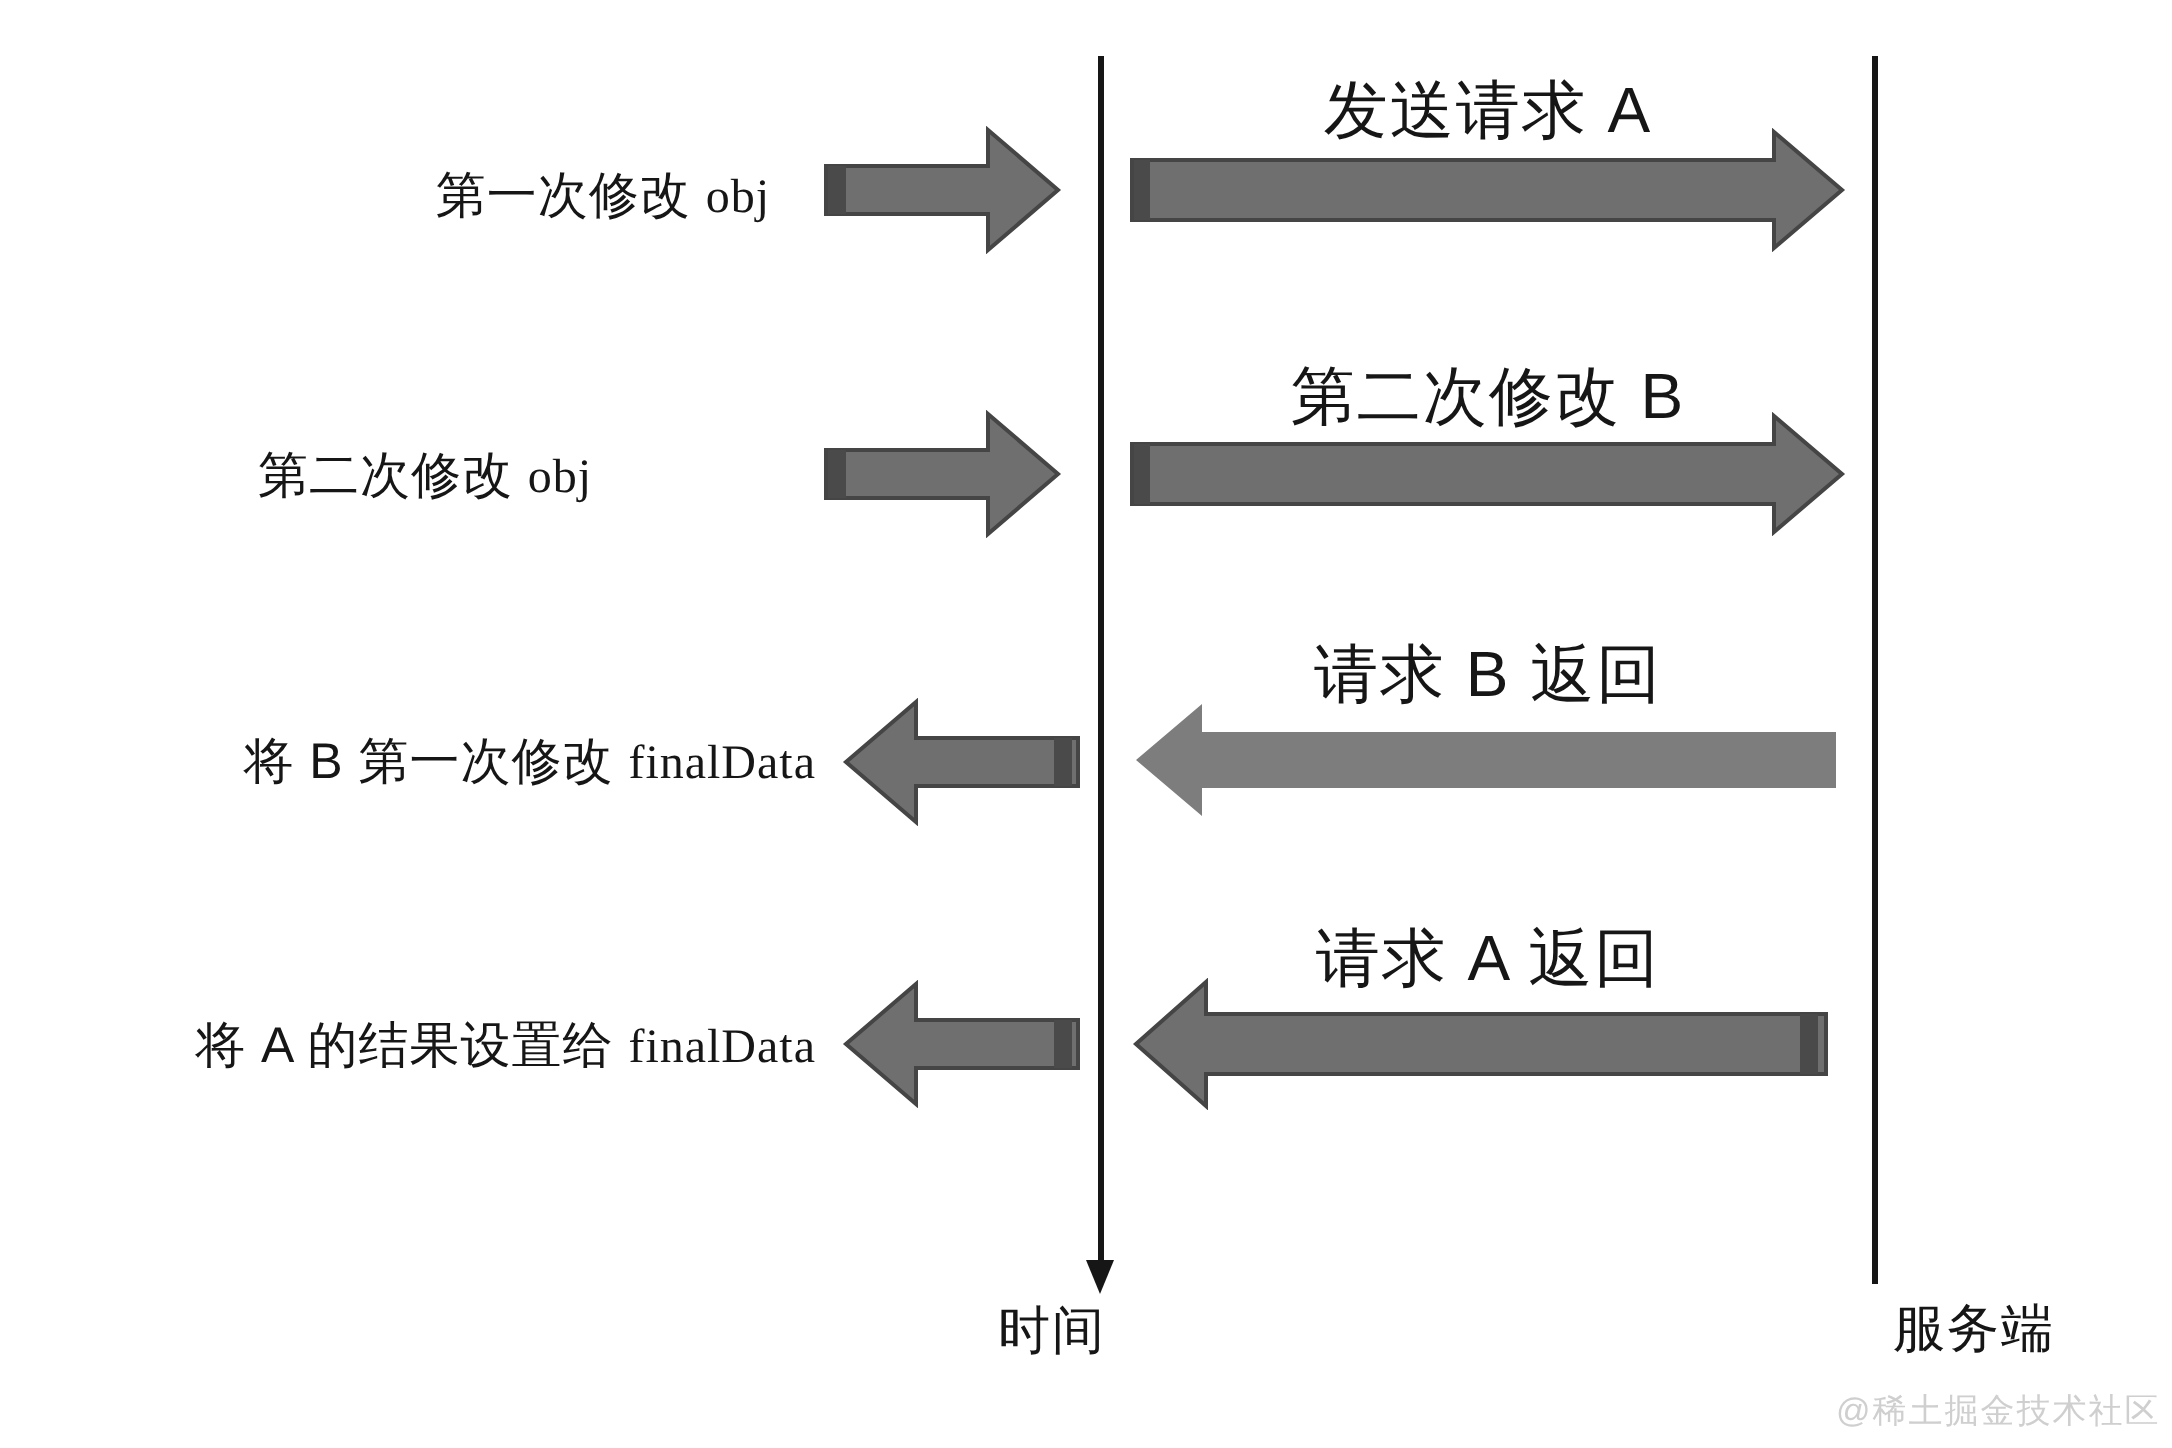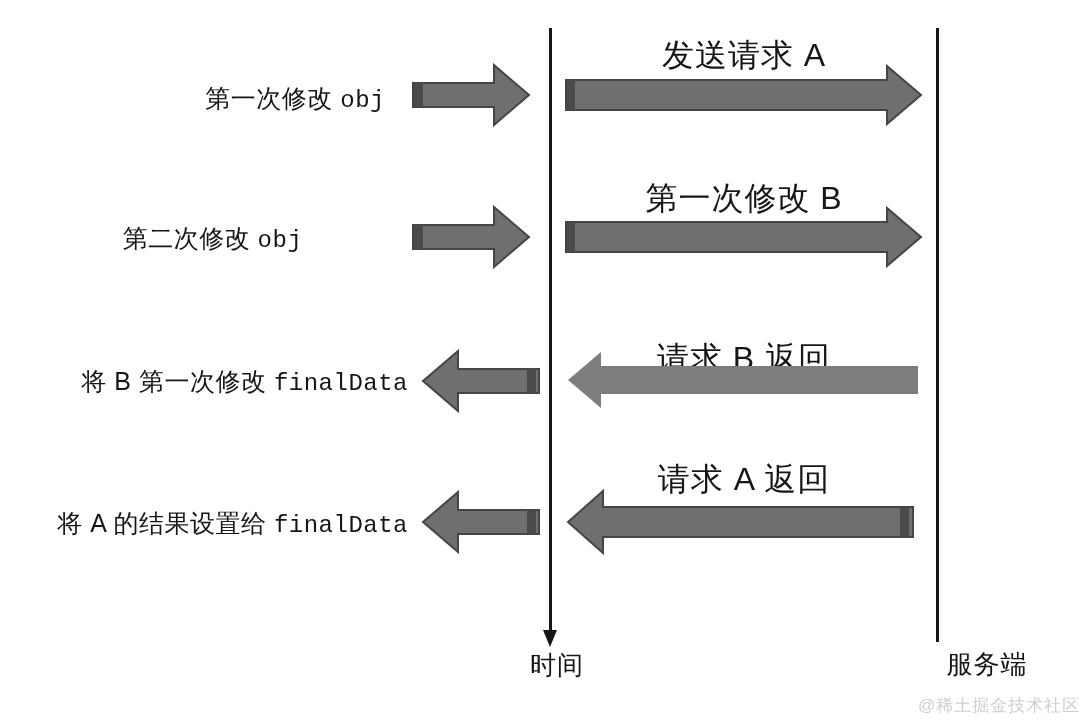--- a/index.html
+++ b/index.html
@@ -16,36 +16,36 @@
     border-left:7px solid transparent;
     border-right:7px solid transparent;
     border-top:17px solid #161616;
   }
 
   .row-label {
     position:absolute; text-align:right;
     font-size:25px; line-height:29px; color:#161616;
     white-space:nowrap; letter-spacing:0.5px;
   }
-  .code { font-family:Liberation Mono, monospace; font-size:24px;margin-top:48px; }
+  .code { font-family:Liberation Serif, serif; font-size:24px;margin-top:48px; }
 
   .arrow-label {
     position:absolute; text-align:center;
     font-size:32px; line-height:30px; color:#161616;
     white-space:nowrap; letter-spacing:1px;
   }
 
   .arrow { position:absolute; }
   .arrow svg { display:block; }
 
   .axis-label {
     position:absolute; font-size:26px; line-height:30px;
     color:#161616; white-space:nowrap; letter-spacing:1px;
   }
-  #time-axis-label   { left:492px;  top:650px; width:92px;  text-align:right; }
+  #time-axis-label   { left:480px;  top:650px; width:92px;  text-align:center; }
   #server-axis-label { left:932px;  top:649px; width:110px; text-align:center; }
 
   .watermark {
     position:absolute; left:918px; top:694px;
     font-size:17px; color:#cfcfcf; letter-spacing:1px; white-space:nowrap;
   }
 </style>
 </head>
 <body>
 
@@ -74,29 +74,29 @@
 
   <div class="row-label" style="left:40px; top:224px; width:345px;text-align:center;">
     <span>第二次修改 </span><span class="code">obj</span>
   </div>
   <div class="arrow" style="left:412px; top:205px;">
     <svg width="120" height="64" viewBox="0 0 120 64">
       <polygon points="1,20 82,20 82,2 117,32 82,62 82,44 1,44" stroke="#454545" stroke-width="2" fill="#6f6f6f"></polygon>
       <rect x="2" y="20" width="9" height="24" fill="#4a4a4a"></rect>
     </svg>
   </div>
-  <div class="arrow-label" style="left:565px; top:183px; width:358px;">第一次修改 B</div>
+  <div class="arrow-label" style="left:565px; top:183px; width:358px;">第二次修改 B</div>
   <div class="arrow" style="left:565px; top:206px;">
     <svg width="358" height="62" viewBox="0 0 358 62">
       <polygon points="1,16 322,16 322,2 356,31 322,60 322,46 1,46" stroke="#454545" stroke-width="2" fill="#6f6f6f"></polygon>
       <rect x="2" y="16" width="8" height="30" fill="#4a4a4a"></rect>
     </svg>
   </div>
 
-  <div class="arrow-label" style="left:565px; top:322px; width:358px;margin-top:21px;">请求 B 返回</div>
+  <div class="arrow-label" style="left:565px; top:322px; width:358px;">请求 B 返回</div>
   <div class="arrow" style="left:567px; top:351px;">
     <svg width="352" height="58" viewBox="0 0 352 58">
       <polygon points="351,15 34,15 34,1 1,29 34,57 34,43 351,43" fill="#7d7d7d"></polygon>
     </svg>
   </div>
   <div class="arrow" style="left:420px; top:349px;">
     <svg width="120" height="64" viewBox="0 0 120 64">
       <polygon points="119,20 38,20 38,2 3,32 38,62 38,44 119,44" stroke="#454545" stroke-width="2" fill="#6f6f6f"></polygon>
       <rect x="107" y="20" width="9" height="24" fill="#4a4a4a"></rect>
     </svg>

